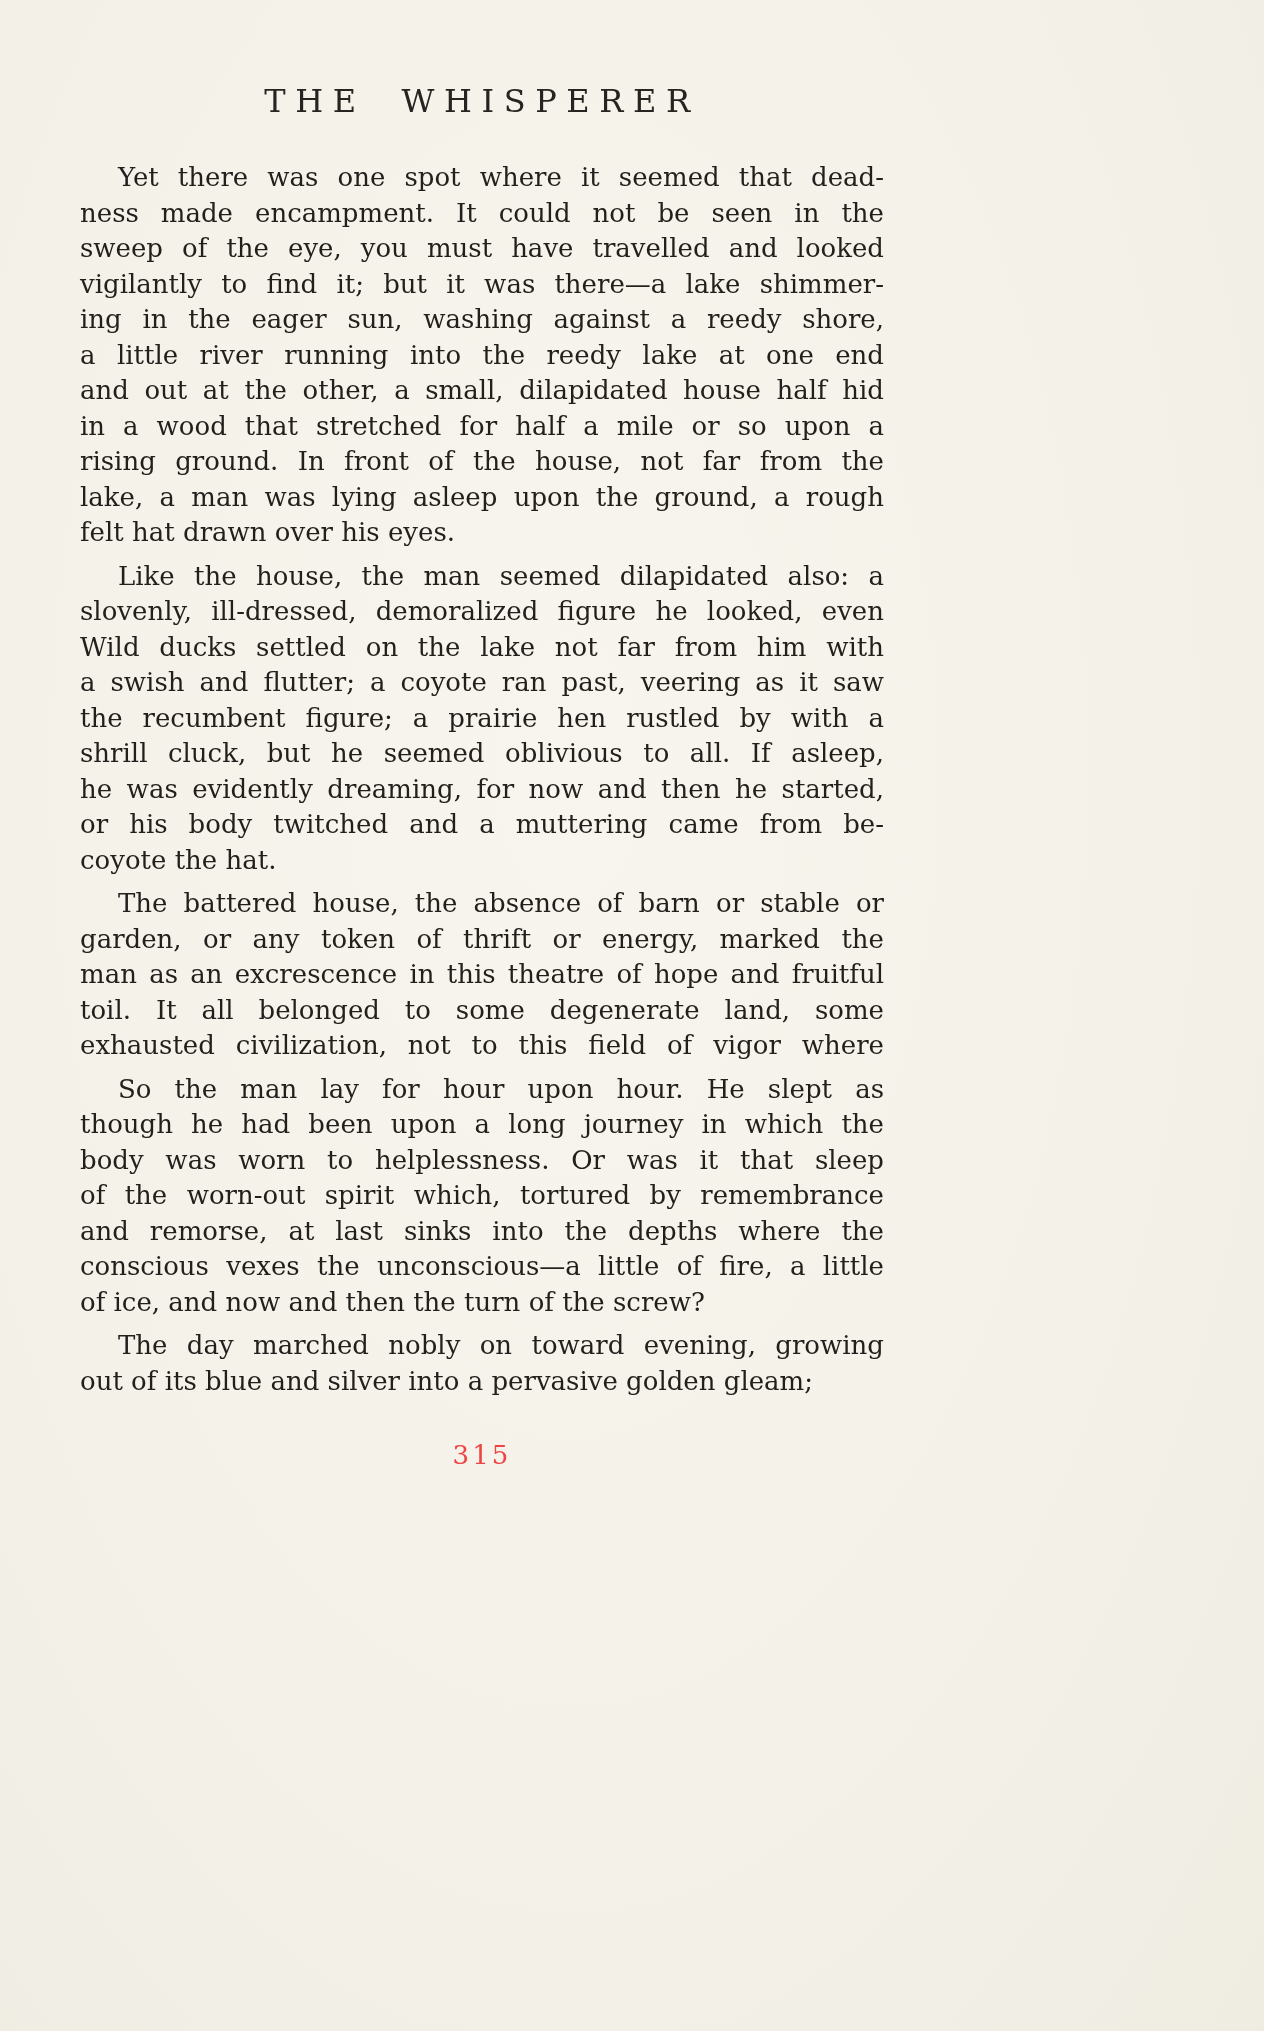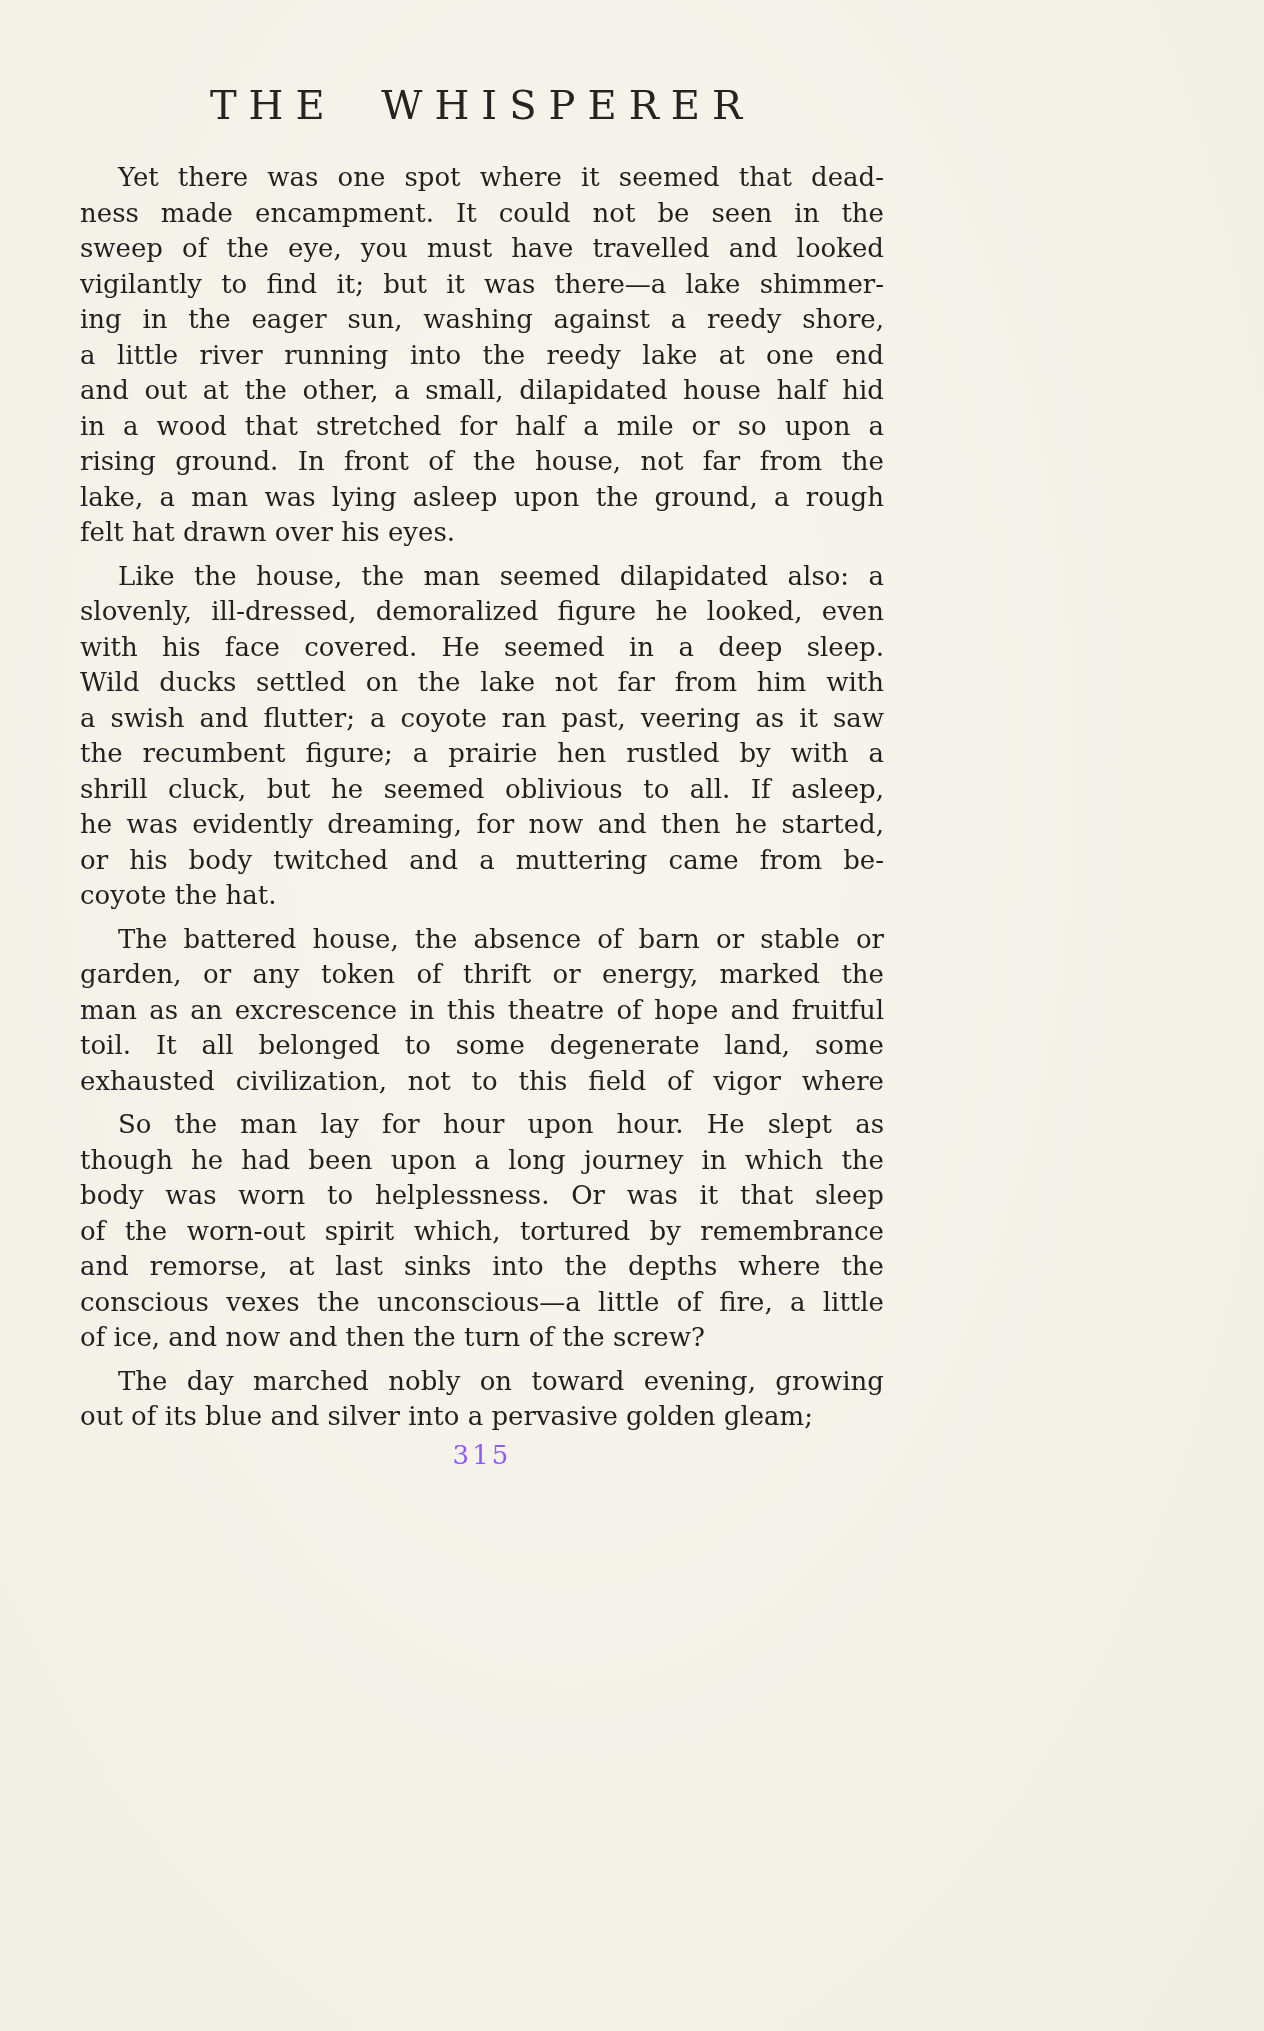--- a/index.html
+++ b/index.html
@@ -18,21 +18,21 @@
   .page {
     position: absolute;
     inset: 0;
   }
   .running-header {
     position: absolute;
     top: 82px;
     left: 72px;
     width: 820px;
     text-align: center;
-    font-size: 40px;
+    font-size: 32px;
     letter-spacing: 0.30em;
     word-spacing: 0.50em;
     color: #262320;
   }
   .content {
     position: absolute;
     top: 152px;
     left: 72px;
     width: 820px;
     font-size: 26px;
@@ -53,21 +53,21 @@
     text-align-last: left;
   }
   .folio {
     position: absolute;
     top: 1440px;
     left: 72px;
     width: 820px;
     text-align: center;
     font-size: 26px;
     letter-spacing: 0.12em;
-    color: #8b5cf6;
+    color: #ef4444;
   }
 </style>
 </head>
 <body>
 
 <div class="page">
   <div class="running-header">THE WHISPERER</div>
 
   <div class="content">
       <div class="paragraph">
@@ -79,21 +79,20 @@
         <div class="line">a little river running into the reedy lake at one end</div>
         <div class="line">and out at the other, a small, dilapidated house half hid</div>
         <div class="line">in a wood that stretched for half a mile or so upon a</div>
         <div class="line">rising ground.  In front of the house, not far from the</div>
         <div class="line">lake, a man was lying asleep upon the ground, a rough</div>
         <div class="line last">felt hat drawn over his eyes.</div>
       </div>
       <div class="paragraph">
         <div class="line first">Like the house, the man seemed dilapidated also: a</div>
         <div class="line">slovenly, ill-dressed, demoralized figure he looked, even</div>
-        <div class="line">with his face covered.  He seemed in a deep sleep.</div>
         <div class="line">Wild ducks settled on the lake not far from him with</div>
         <div class="line">a swish and flutter; a coyote ran past, veering as it saw</div>
         <div class="line">the recumbent figure; a prairie hen rustled by with a</div>
         <div class="line">shrill cluck, but he seemed oblivious to all.  If asleep,</div>
         <div class="line">he was evidently dreaming, for now and then he started,</div>
         <div class="line">or his body twitched and a muttering came from be-</div>
         <div class="line last">coyote the hat.</div>
       </div>
       <div class="paragraph">
         <div class="line first">The battered house, the absence of barn or stable or</div>

